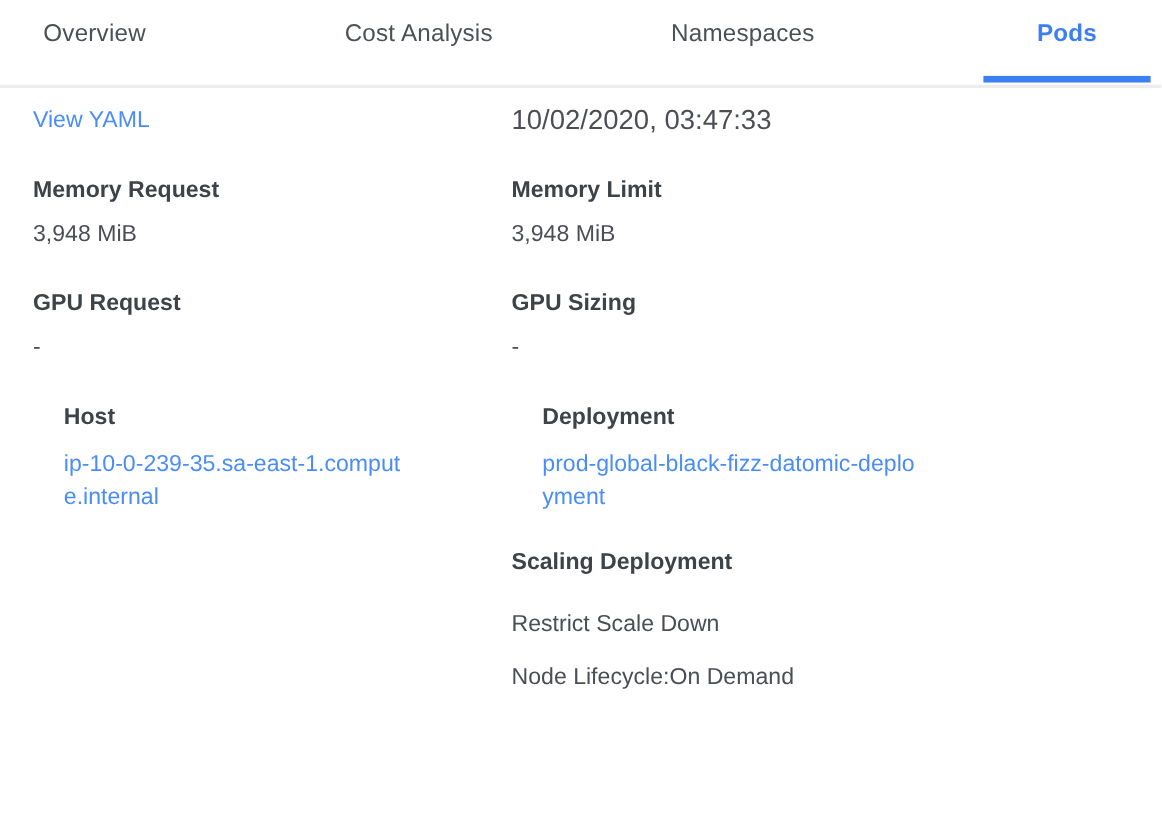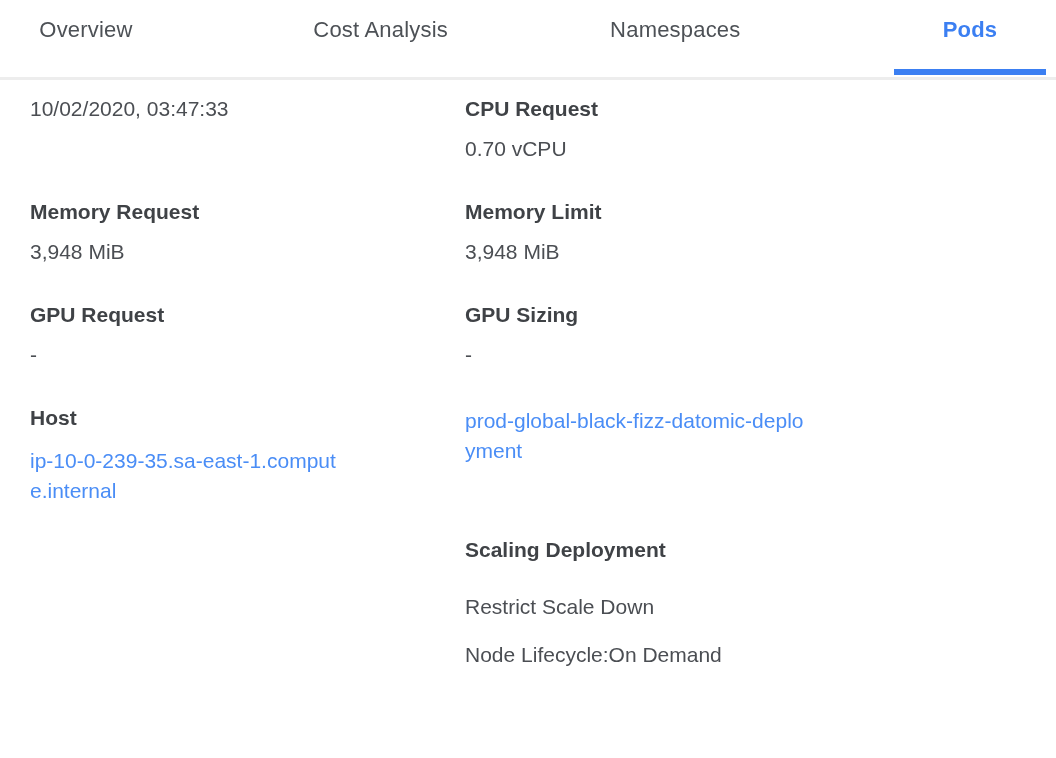--- a/index.html
+++ b/index.html
@@ -53,42 +53,42 @@
     display: grid;
     grid-template-columns: 435px 1fr;
   }
   .cell { margin-bottom: 39px; }
   .link {
     color: var(--link);
     text-decoration: none;
     cursor: pointer;
   }
   .top-link { font-size: 21px; line-height: 24px; display: inline-block; }
-  .timestamp { font-size: 21px; line-height: 24px; color: var(--body_text); text-align: right; }
+  .timestamp { font-size: 25px; line-height: 24px; color: var(--body_text); text-align: right; }
 
   .field-label {
     font-size: 21px;
     line-height: 24px;
     font-weight: 700;
     color: var(--heading_text);
     margin-bottom: 16px;
   }
   .field-value {
     font-size: 21px;
     line-height: 24px;
     color: var(--body_text);
   }
   .field-link {
     display: block;
     font-size: 21px;
     line-height: 30px;
     overflow-wrap: break-word;
     word-break: break-all;
   }
-  .cell.links { margin-bottom: 32px; }
+  .cell.links { margin-bottom: 32px; margin-left: 28px; }
   .wrap-host { max-width: 312px; }
   .wrap-deploy { max-width: 344px; }
 
   .scaling .field-label { margin-bottom: 33px; }
   .constraint {
     font-size: 21px;
     line-height: 24px;
     color: var(--body_text);
     margin-bottom: 24px;
   }
@@ -101,27 +101,26 @@
   <div class="tabbar">
     <div class="tab">Overview</div>
     <div class="tab">Cost Analysis</div>
     <div class="tab">Namespaces</div>
     <div class="tab active">Pods</div>
   </div>
 
   <div class="content">
 
     <div class="cell">
+      <a class="link top-link">View YAML</a>
+    </div>
+    <div class="cell">
       <span class="timestamp">10/02/2020, 03:47:33</span>
     </div>
 
-    <div class="cell">
-      <div class="field-label">CPU Request</div>
-      <div class="field-value">0.70 vCPU</div>
-    </div>
 
     <div class="cell">
       <div class="field-label">Memory Request</div>
       <div class="field-value">3,948 MiB</div>
     </div>
     <div class="cell">
       <div class="field-label">Memory Limit</div>
       <div class="field-value">3,948 MiB</div>
     </div>
 
@@ -132,20 +131,21 @@
     <div class="cell">
       <div class="field-label">GPU Sizing</div>
       <div class="field-value">-</div>
     </div>
 
     <div class="cell links">
       <div class="field-label">Host</div>
       <a class="link field-link wrap-host">ip-10-0-239-35.sa-east-1.compute.internal</a>
     </div>
     <div class="cell links">
+      <div class="field-label">Deployment</div>
       <a class="link field-link wrap-deploy">prod-global-black-fizz-datomic-deployment</a>
     </div>
 
     <div class="cell"></div>
     <div class="cell scaling">
       <div class="field-label">Scaling Deployment</div>
       <div class="constraint">Restrict Scale Down</div>
       <div class="constraint">Node Lifecycle:On Demand</div>
     </div>
 

